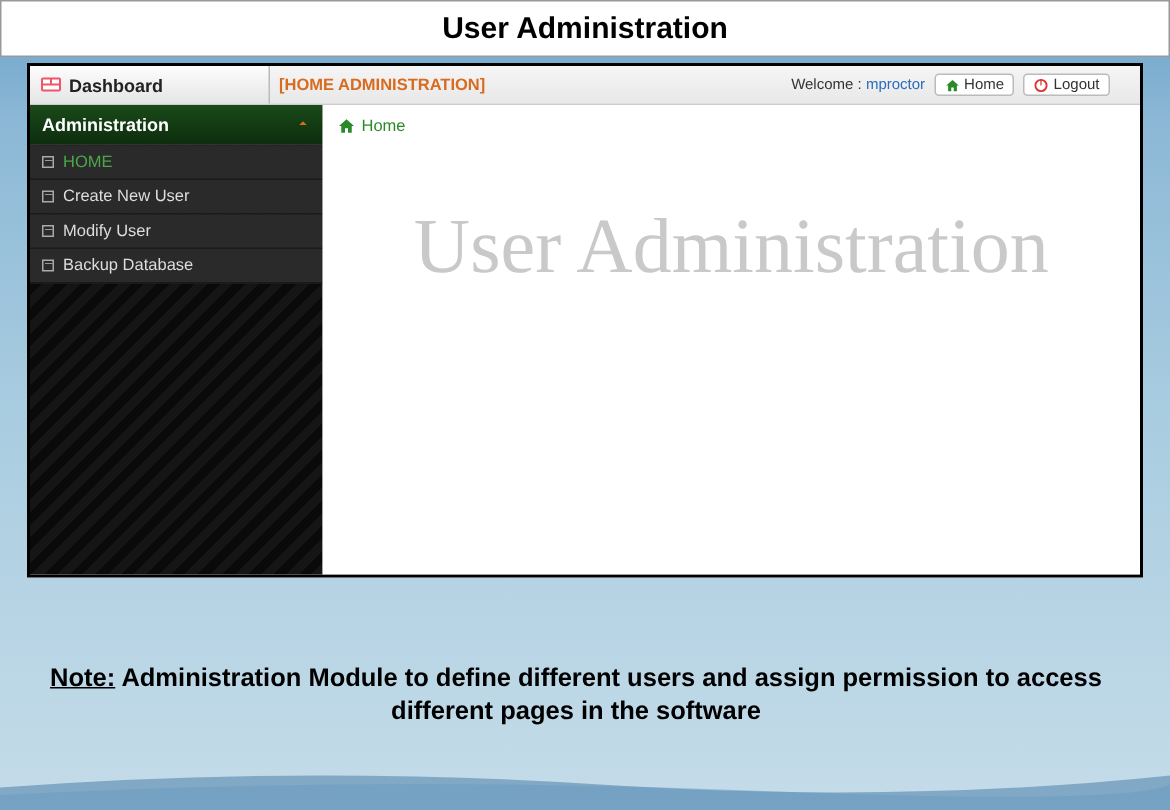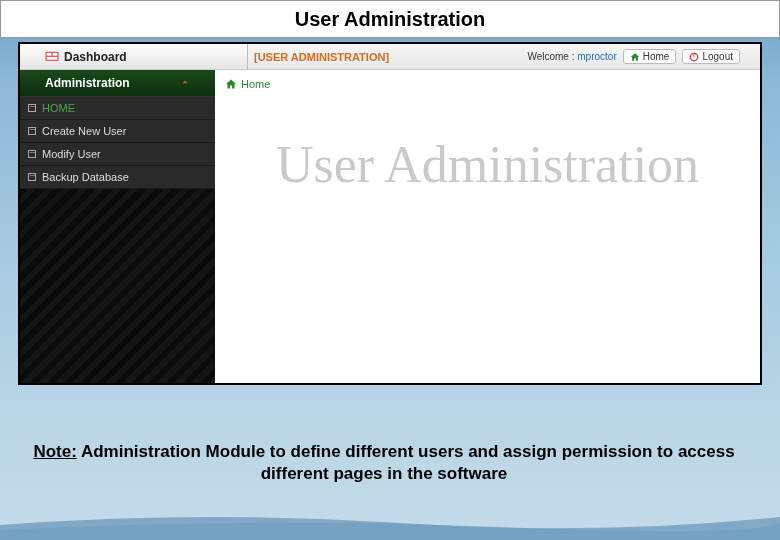--- a/index.html
+++ b/index.html
@@ -32,26 +32,26 @@
     overflow: hidden;
   }
   .app-top-row {
     display: flex;
     height: 26px;
     background: linear-gradient(to bottom, #f5f5f5, #e8e8e8);
     border-bottom: 1px solid #ccc;
     align-items: stretch;
   }
   .dashboard-block {
-    width: 228px;
+    width: 160px;
     background: linear-gradient(to bottom, #fdfdfd, #e5e5e5);
     border-right: 1px solid #bbb;
     display: flex;
     align-items: center;
-    padding-left: 24px;
+    padding-left: 6px;
     gap: 4px;
     text-align: center;
   }
   .dash-icon svg { width: 16px; height: 16px; display: block; }
   .dash-text { font-size: 12px; font-weight: bold; color: #222; }
   .top-middle {
     flex: 1;
     display: flex;
     align-items: center;
     padding-left: 6px;
@@ -92,21 +92,21 @@
     background-image: repeating-linear-gradient(135deg, #0a0a0a 0px, #0a0a0a 6px, #151515 6px, #151515 12px);
     display: flex;
     flex-direction: column;
   }
   .sidebar::after{ content:""; flex:1; }
   .admin-header {
     background: linear-gradient(to bottom, #1a4a1a, #0d2d0d);
     color: #fff;
     font-size: 12px;
     font-weight: bold;
-    padding: 6px 25px;
+    padding: 6px 8px;
     display: flex;
     align-items: center;
     justify-content: space-between;
     border-bottom: 1px solid #333;
     cursor: pointer;
   }
   .admin-header .arrow svg { width: 10px; height: 10px; }
   .menu-item {
     background: #2a2a2a;
     color: #ddd;
@@ -194,21 +194,21 @@
         <svg viewBox="0 0 24 24">
             <rect x="2" y="4" width="20" height="14" rx="2" fill="#e56"></rect>
             <rect x="4" y="6" width="7" height="4" fill="#fff"></rect>
             <rect x="13" y="6" width="7" height="4" fill="#fff"></rect>
             <rect x="4" y="12" width="16" height="4" fill="#fff"></rect>
           </svg>
       </span>
       <span class="dash-text">Dashboard</span>
     </div>
     <div class="top-middle">
-      <span class="section-name">[USER ADMINISTRATION]</span>
+      <span class="section-name">[HOME ADMINISTRATION]</span>
     </div>
     <div class="top-right">
       <span class="welcome">
         <span>Welcome :</span>
         <span class="welcome-user">mproctor</span>
       </span>
       <span class="pill-btn">
         <svg viewBox="0 0 24 24">
             <path d="M12 3 L2 12 H5 V21 H10 V15 H14 V21 H19 V12 H22 Z" fill="#2a8a2a"></path>
           </svg>

